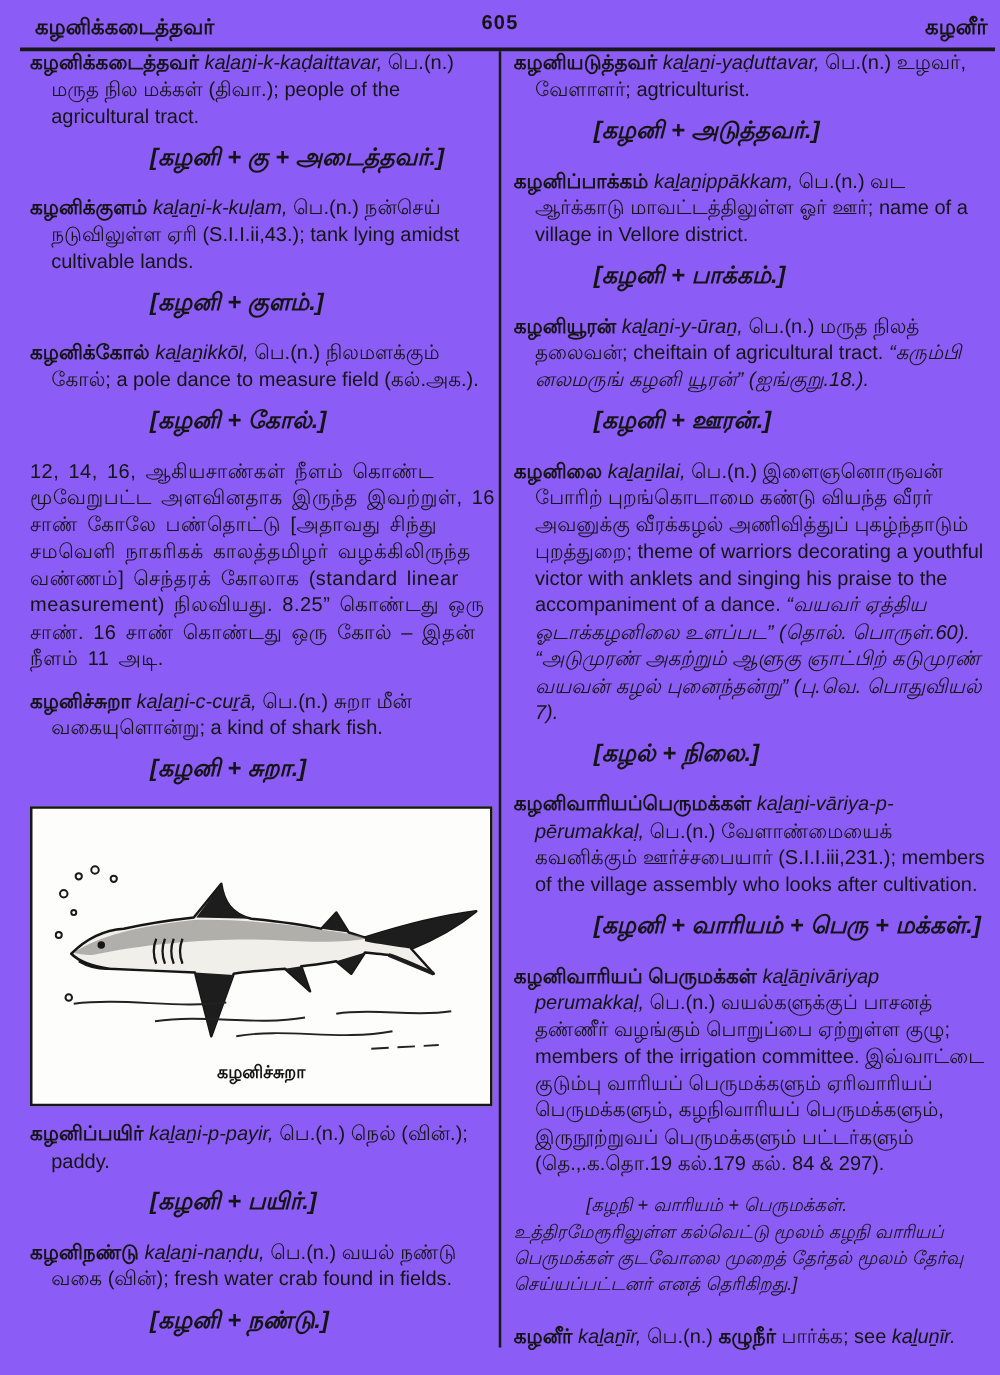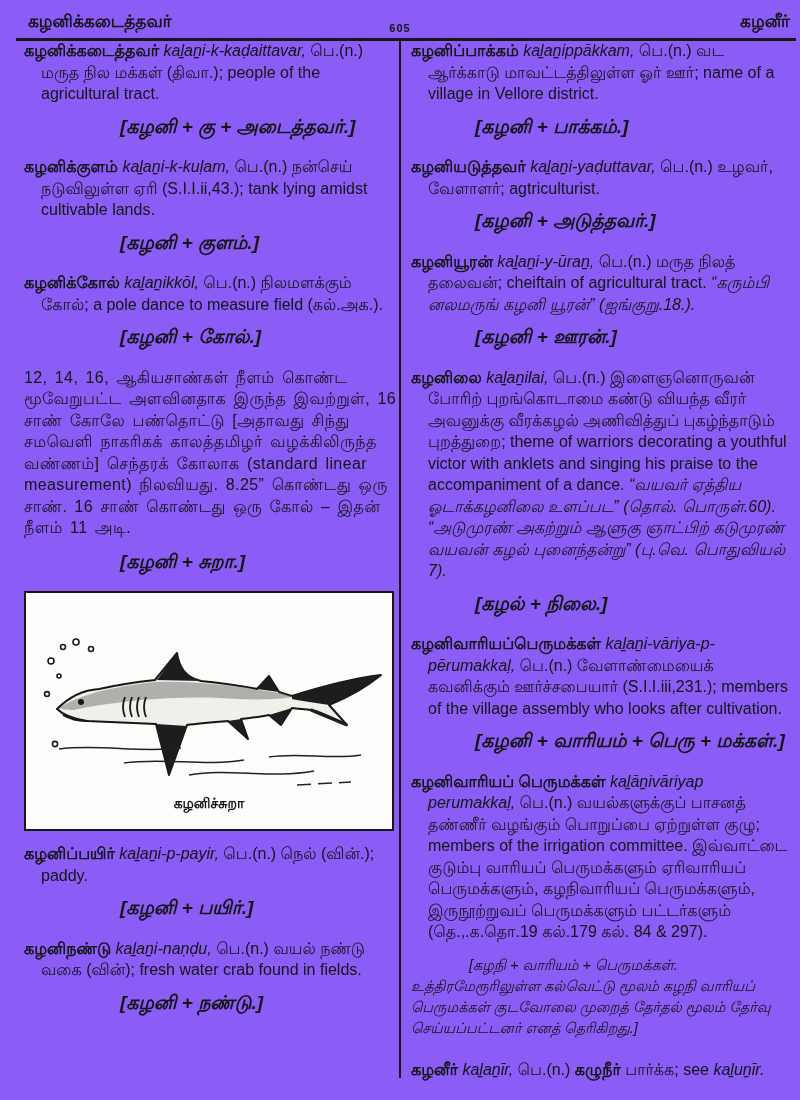--- a/index.html
+++ b/index.html
@@ -3,21 +3,21 @@
 <meta charset="utf-8">
 <style>
   html,body{margin:0;padding:0;background:#e9e7e2;}
   .page{
     position:relative;width:800px;height:1100px;margin:0 auto;
     background:#8b5cf6;color:#141414;overflow:hidden;
     font-family:"Liberation Sans", sans-serif;
   }
   
   .running-left{position:absolute;top:12px;left:28px;font-weight:700;font-size:17px;}
-  .running-num{position:absolute;top:22px;left:0;right:0;text-align:center;font-size:11px;font-weight:600;letter-spacing:1px;}
+  .running-num{position:absolute;top:10px;left:0;right:0;text-align:center;font-size:16px;font-weight:600;letter-spacing:1px;}
   .running-right{position:absolute;top:12px;right:10px;font-weight:700;font-size:17px;}
   .top-rule{position:absolute;top:38px;left:16px;right:4px;height:3px;background:#171717;}
   .col-divider{position:absolute;top:41px;left:399px;width:2px;height:1037px;background:#171717;}
   
   .col{position:absolute;top:40px;font-size:16px;line-height:21.5px;}
   .col-left{left:24px;width:372px;}
   .col-right{left:411px;width:379px;}
   .entry-body{margin:0;padding-left:17px;text-indent:-17px;}
   .etym{font-size:19px;font-weight:700;font-style:italic;margin:11px 0 19px 96px;text-indent:0;padding:0;}
   .col-right .etym{margin-left:64px;}
@@ -58,20 +58,21 @@
     </div>
 
     <div class="entry">
       <p class="entry-body"><span class="seg-hw">கழனிக்கோல் </span><span class="seg-it">kaḻaṉikkōl, </span><span>பெ.(n.) நிலமளக்கும் கோல்; a pole dance to measure field (கல்.அக.).</span></p>
       <p class="etym">[கழனி + கோல்.]</p>
     </div>
 
     <p class="note">12, 14, 16, ஆகியசாண்கள் நீளம் கொண்ட மூவேறுபட்ட அளவினதாக இருந்த இவற்றுள், 16 சாண் கோலே பண்தொட்டு [அதாவது சிந்து சமவெளி நாகரிகக் காலத்தமிழர் வழக்கிலிருந்த வண்ணம்] செந்தரக் கோலாக (standard linear measurement) நிலவியது. 8.25” கொண்டது ஒரு சாண். 16 சாண் கொண்டது ஒரு கோல் – இதன் நீளம் 11 அடி.</p>
 
     <div class="entry">
+      <p class="entry-body"><span class="seg-hw">கழனிச்சுறா </span><span class="seg-it">kaḻaṉi-c-cuṟā, </span><span>பெ.(n.) சுறா மீன் வகையுளொன்று; a kind of shark fish.</span></p>
       <p class="etym">[கழனி + சுறா.]</p>
     </div>
 
     <div class="figure-box">
       <svg width="360" height="200" viewBox="0 0 360 200">
 
         <g fill="none" stroke="#1a1a1a" stroke-width="1.6">
           <circle cx="22" cy="64" r="3"></circle>
           <circle cx="34" cy="50" r="2.5"></circle>
           <circle cx="47" cy="45" r="3"></circle>
@@ -143,27 +144,27 @@
     <div class="entry">
       <p class="entry-body"><span class="seg-hw">கழனிநண்டு </span><span class="seg-it">kaḻaṉi-naṇḍu, </span><span>பெ.(n.) வயல் நண்டு வகை (வின்); fresh water crab found in fields.</span></p>
       <p class="etym">[கழனி + நண்டு.]</p>
     </div>
 
   </div>
 
   <div class="col col-right">
 
     <div class="entry">
-      <p class="entry-body"><span class="seg-hw">கழனிப்பாக்கம் </span><span class="seg-it">kaḻaṉippākkam, </span><span>பெ.(n.) வட ஆர்க்காடு மாவட்டத்திலுள்ள ஓர் ஊர்; name of a village in Vellore district.</span></p>
-      <p class="etym">[கழனி + பாக்கம்.]</p>
+      <p class="entry-body"><span class="seg-hw">கழனியடுத்தவர் </span><span class="seg-it">kaḻaṉi-yaḍuttavar, </span><span>பெ.(n.) உழவர், வேளாளர்; agtriculturist.</span></p>
+      <p class="etym">[கழனி + அடுத்தவர்.]</p>
     </div>
 
     <div class="entry">
-      <p class="entry-body"><span class="seg-hw">கழனியடுத்தவர் </span><span class="seg-it">kaḻaṉi-yaḍuttavar, </span><span>பெ.(n.) உழவர், வேளாளர்; agtriculturist.</span></p>
-      <p class="etym">[கழனி + அடுத்தவர்.]</p>
+      <p class="entry-body"><span class="seg-hw">கழனிப்பாக்கம் </span><span class="seg-it">kaḻaṉippākkam, </span><span>பெ.(n.) வட ஆர்க்காடு மாவட்டத்திலுள்ள ஓர் ஊர்; name of a village in Vellore district.</span></p>
+      <p class="etym">[கழனி + பாக்கம்.]</p>
     </div>
 
     <div class="entry">
       <p class="entry-body"><span class="seg-hw">கழனியூரன் </span><span class="seg-it">kaḻaṉi-y-ūraṉ, </span><span>பெ.(n.) மருத நிலத் தலைவன்; cheiftain of agricultural tract. </span><span class="seg-q">“கரும்பி னலமருங் கழனி யூரன்” (ஐங்குறு.18.).</span></p>
       <p class="etym">[கழனி + ஊரன்.]</p>
     </div>
 
     <div class="entry">
       <p class="entry-body"><span class="seg-hw">கழனிலை </span><span class="seg-it">kaḻaṉilai, </span><span>பெ.(n.) இளைஞனொருவன் போரிற் புறங்கொடாமை கண்டு வியந்த வீரர் அவனுக்கு வீரக்கழல் அணிவித்துப் புகழ்ந்தாடும் புறத்துறை; theme of warriors decorating a youthful victor with anklets and singing his praise to the accompaniment of a dance. </span><span class="seg-q">“வயவர் ஏத்திய ஓடாக்கழனிலை உளப்பட” (தொல். பொருள்.60). “அடுமுரண் அகற்றும் ஆளுகு ஞாட்பிற் கடுமுரண் வயவன் கழல் புனைந்தன்று” (பு.வெ. பொதுவியல் 7).</span></p>
       <p class="etym">[கழல் + நிலை.]</p>

